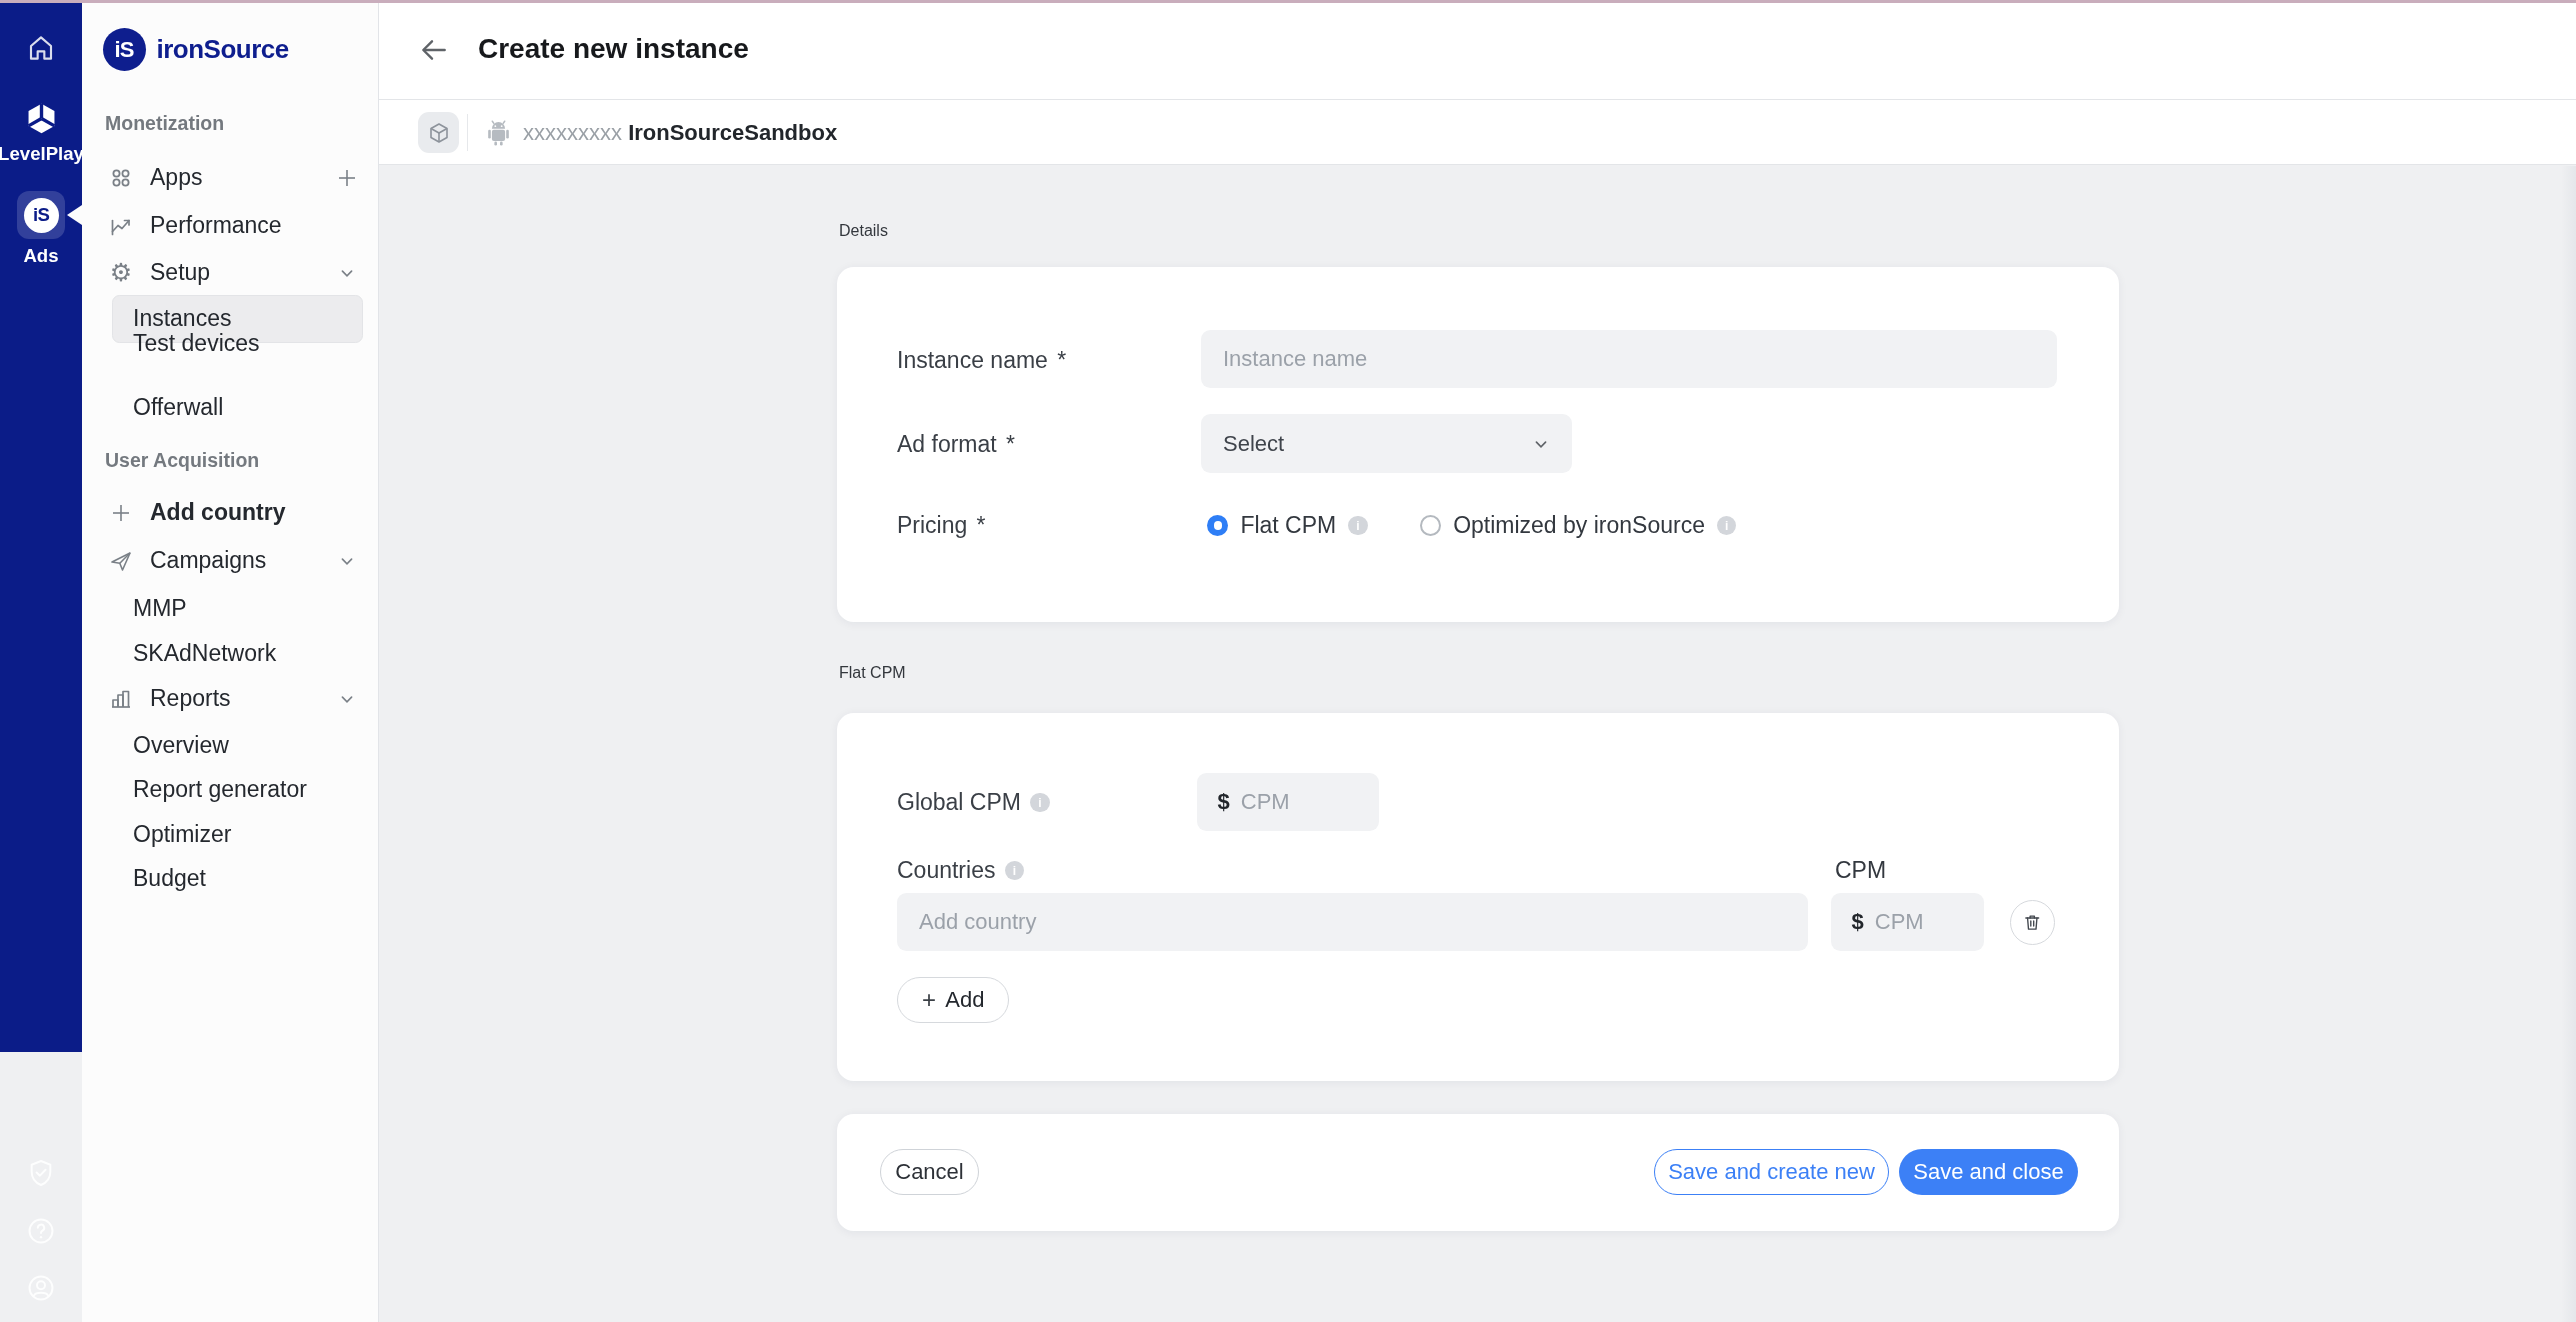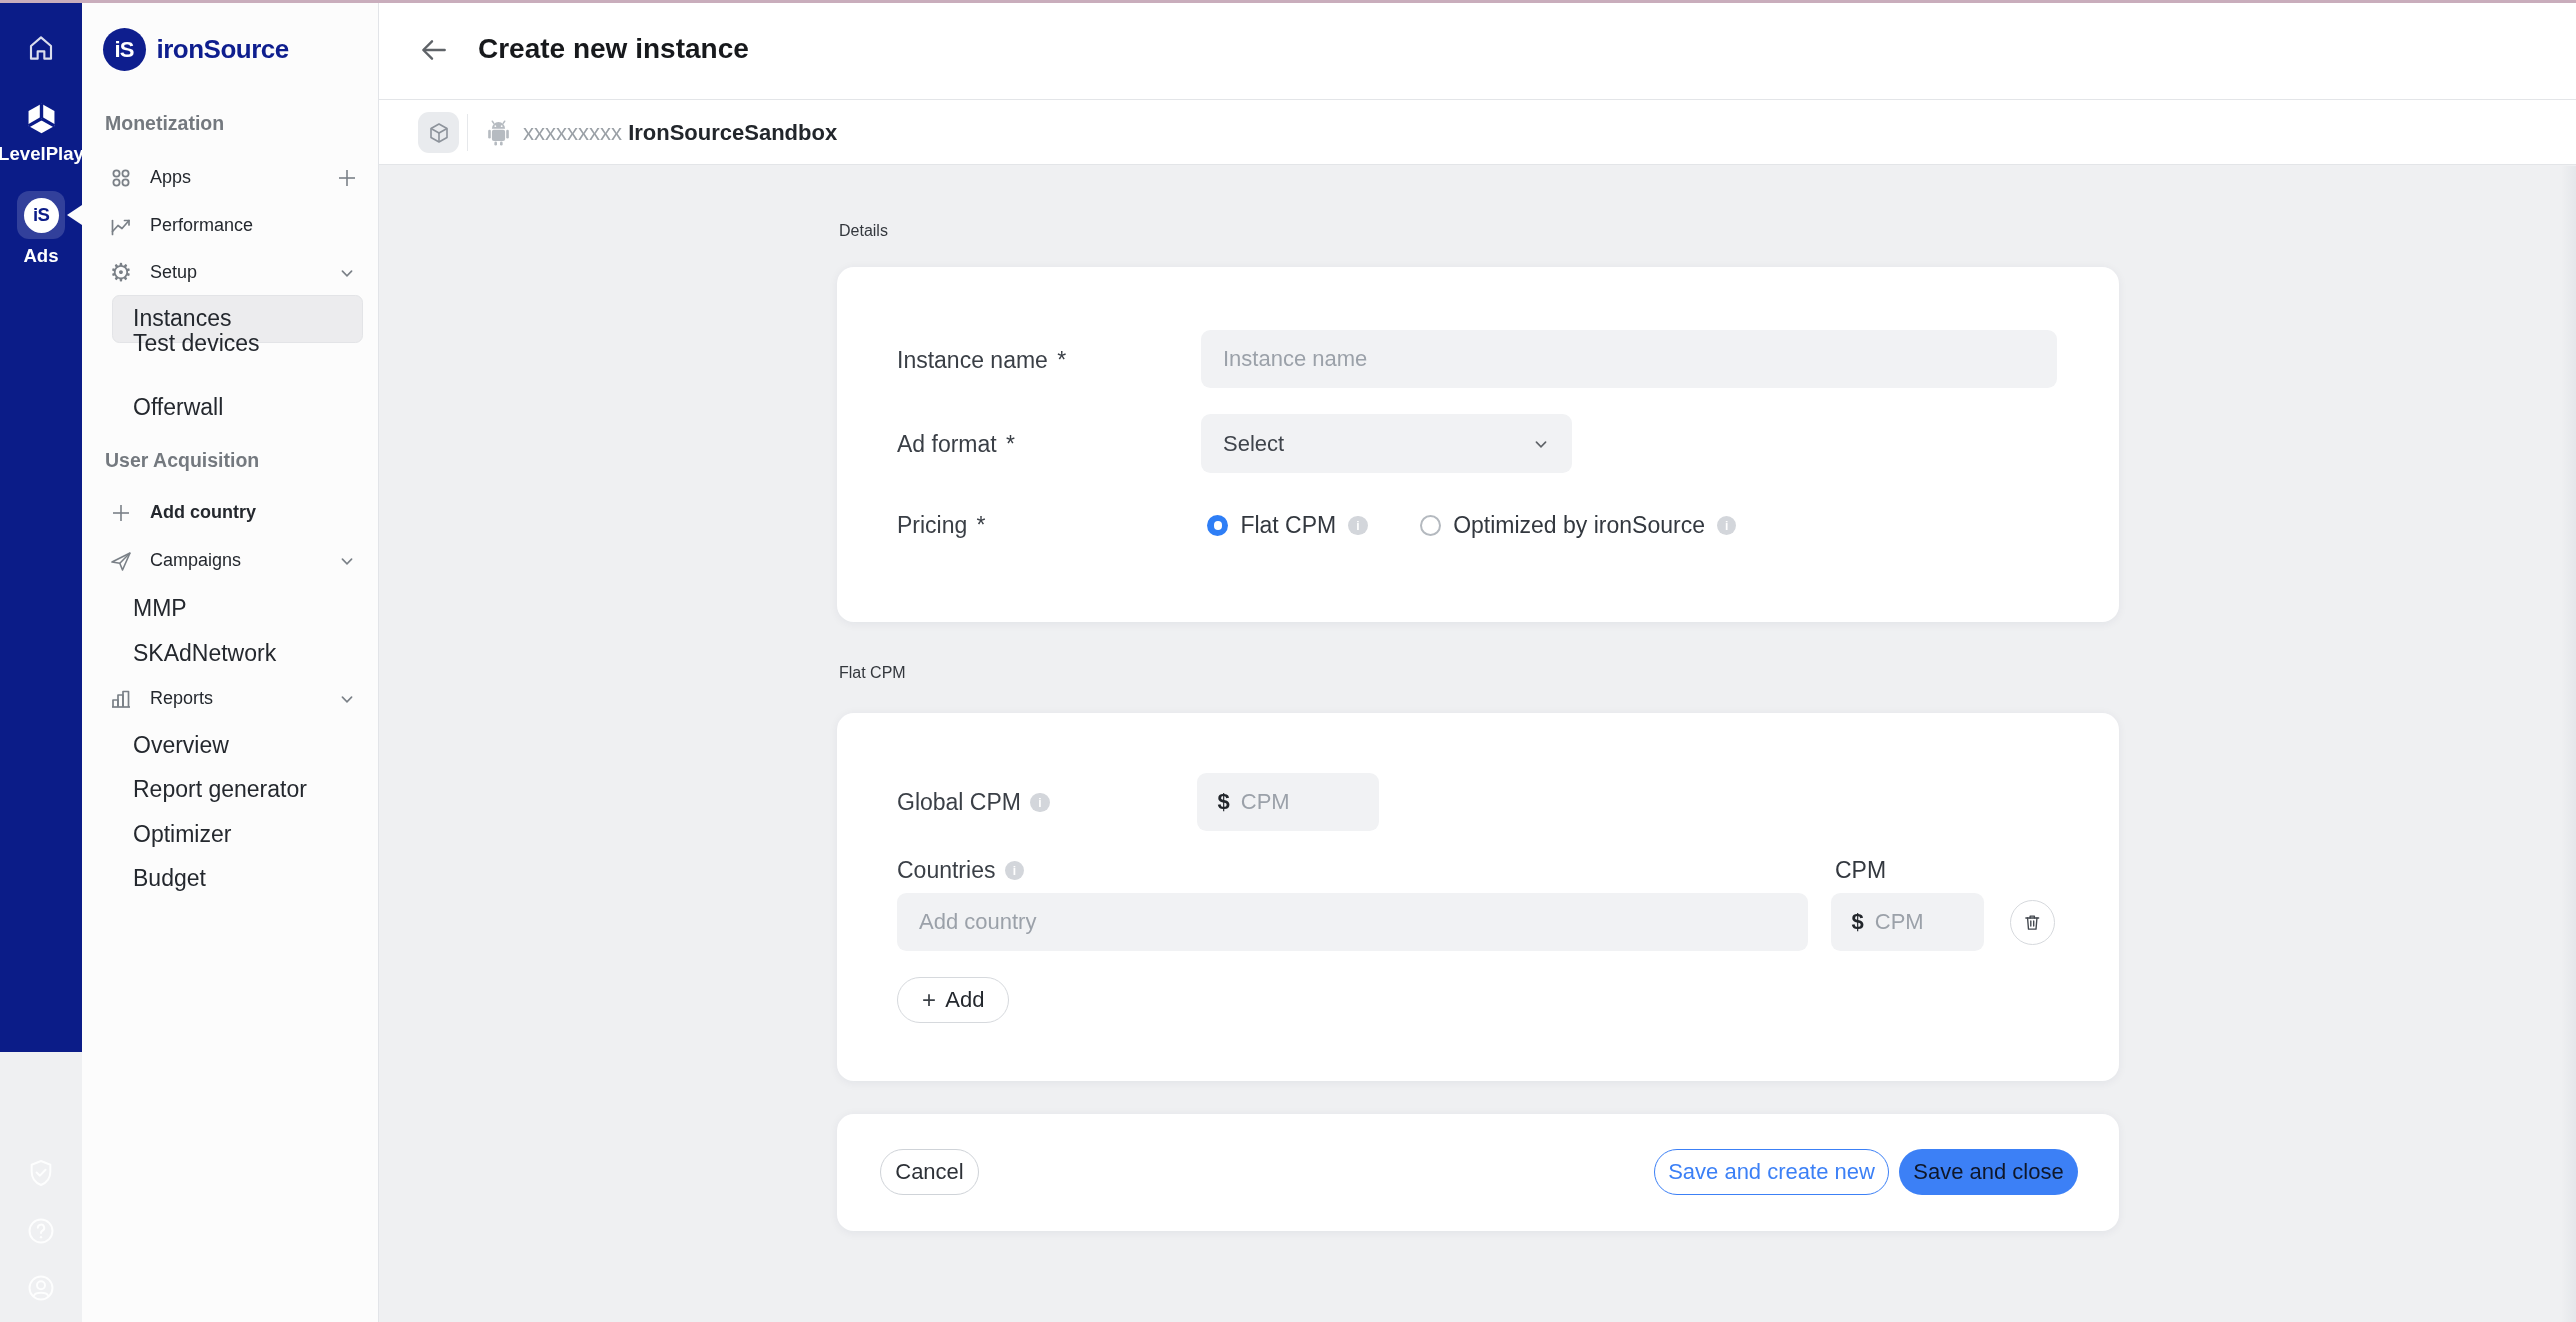--- a/index.html
+++ b/index.html
@@ -17,21 +17,21 @@
   .rail-notch { position:absolute; left:67px; top:205px; width:0; height:0; border-top:10.2px solid transparent; border-bottom:10.2px solid transparent; border-right:15px solid #fcfcfc; z-index:21; }
 
   
   .sidebar { position:absolute; left:82px; top:0; width:297px; height:1322px; background:#fcfcfc; border-right:0.9px solid #e2e4e8; z-index:10; }
   .logo { position:absolute; left:20.5px; top:28px; display:flex; align-items:center; gap:11px; }
   .logo-mark { width:43px; height:43px; border-radius:50%; background:#0e1e8e; color:#fff; font-weight:800; font-size:22px; display:flex; align-items:center; justify-content:center; letter-spacing:-0.9px; }
   .logo-text { color:#0e1e8e; font-size:26px; font-weight:800; letter-spacing:-0.5px; }
   .sec-title { position:absolute; left:23px; font-size:19.5px; font-weight:700; color:#74797f; }
   .nav-row { position:absolute; left:0; width:297px; height:45px; display:flex; align-items:center; cursor:pointer; }
   .nav-ico { position:absolute; left:26px; width:26px; height:26px; display:flex; align-items:center; justify-content:center; color:#7a8087; }
-  .nav-lbl { position:absolute; left:68px; font-size:18px; color:#24282e; }
+  .nav-lbl { position:absolute; left:68px; font-size:23px; color:#24282e; }
   .nav-lbl.bold { font-weight:700; }
   .nav-sub { position:absolute; left:51px; font-size:23px; color:#24282e; }
   .nav-trail { position:absolute; right:20.5px; width:24px; height:24px; color:#7a8087; display:flex; align-items:center; justify-content:center; }
   .nav-selected { position:absolute; left:30px; width:251px; height:48px; background:#ececee; border-radius:7.4px; border:0.9px solid #e3e4e7; }
   .gear-glyph { font-size:25px; color:#7a8087; line-height:1; }
 
   
   .main { position:absolute; left:378px; top:0; width:2198px; height:1322px; }
   .hdr { position:absolute; top:0; left:0; width:2198px; height:100px; background:#fff; border-bottom:0.9px solid #e3e5e8; }
   .back-btn { position:absolute; left:40px; top:34px; width:32px; height:32px; cursor:pointer; color:#5f6368; }
@@ -73,21 +73,21 @@
   .info { width:19.5px; height:19.5px; border-radius:50%; background:#d3d6db; color:#fff; font-size:12px; font-weight:800; display:flex; align-items:center; justify-content:center; font-style:normal; }
 
   .col-head { position:absolute; font-size:23px; color:#33383f; }
   .trash-btn { position:absolute; left:1173px; top:187px; width:45px; height:45px; border-radius:50%; background:#fff; border:0.9px solid #d6d9dd; display:flex; align-items:center; justify-content:center; cursor:pointer; }
   .add-btn { position:absolute; left:60px; top:264px; height:46px; padding:0 24px; border-radius:23px; border:0.9px solid #d6d9dd; background:#fff; display:flex; align-items:center; gap:9.3px; font-size:22px; color:#23272d; cursor:pointer; }
   .add-plus { font-size:24px; color:#3a3f45; line-height:1; }
 
   .btn { position:absolute; height:46px; border-radius:23px; display:flex; align-items:center; justify-content:center; font-size:22px; cursor:pointer; font-family:"Liberation Sans",sans-serif; }
   .btn-cancel { left:43px; top:35px; width:99px; background:#fff; border:0.9px solid #cfd3d8; color:#2d3137; }
   .btn-outline-blue { left:817px; top:35px; width:235px; background:#fff; border:1.4px solid #3c80f6; color:#3c80f6; }
-  .btn-fill-blue { left:1062px; top:35px; width:179px; background:#3c80f6; border:none; color:#0f172a; }
+  .btn-fill-blue { left:1062px; top:35px; width:179px; background:#3c80f6; border:none; color:#ffffff; }
 
   svg { display:block; }
 </style>
 </head>
 <body>
 
 <div class="topstrip"></div>
 
 <div class="rail">
   <div class="rail-item" style="top:32px;">

